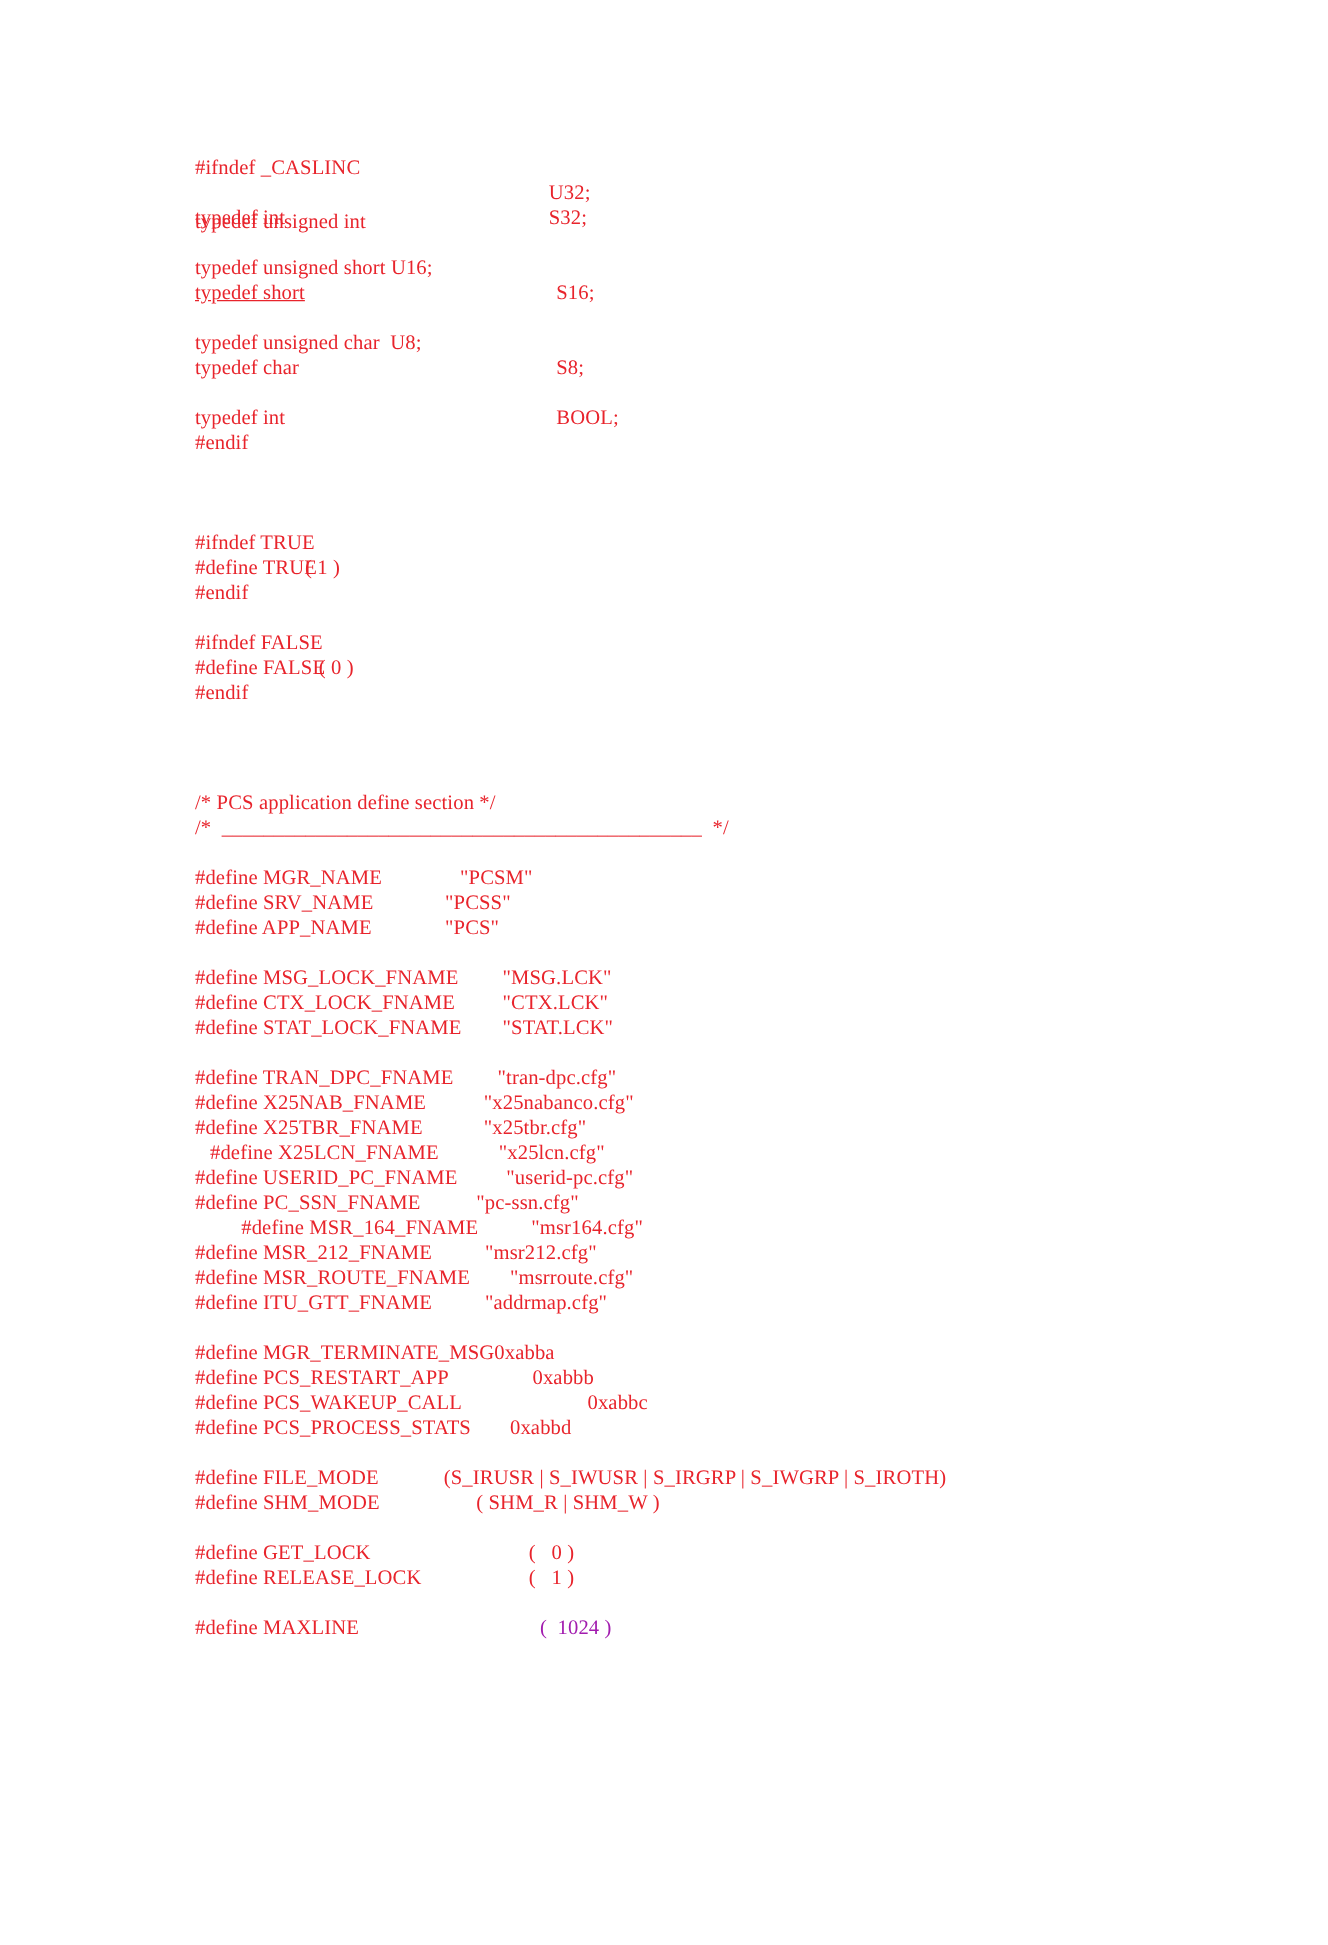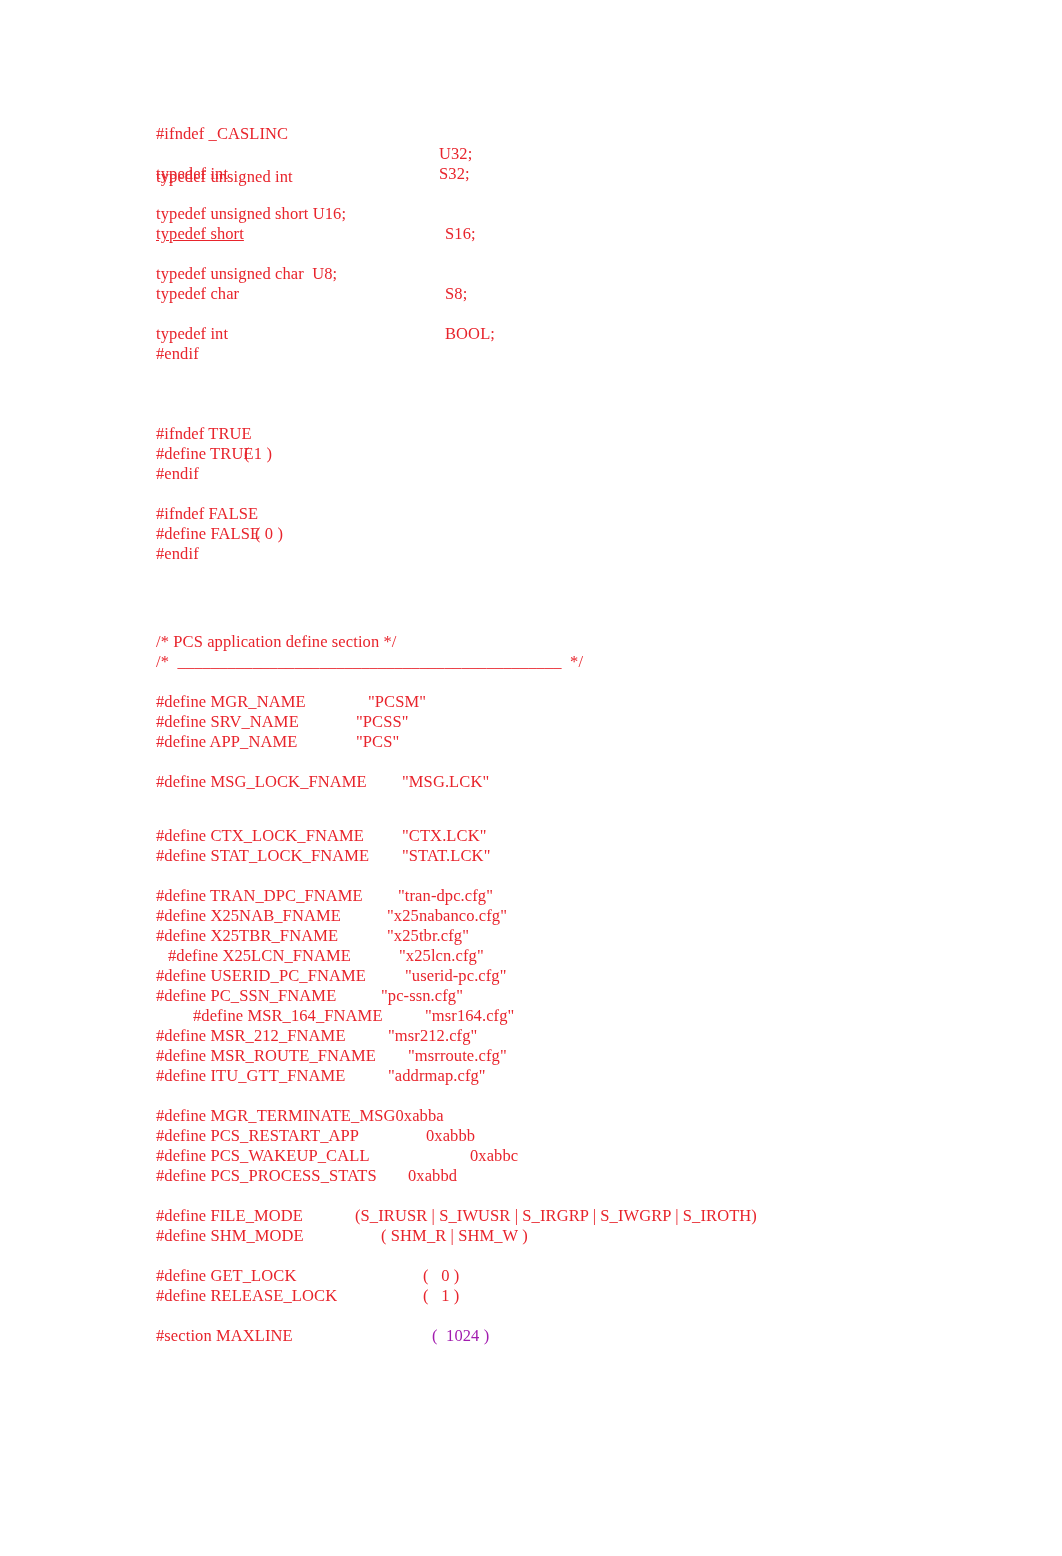--- a/index.html
+++ b/index.html
@@ -79,21 +79,21 @@
       <div class="code-line" style="color: rgb(232, 36, 44);"><span class="seg lead" style="color: rgb(232, 36, 44);">#endif</span></div>
       <div class="code-line blank" style="color: rgb(232, 36, 44);"><span class="seg lead" style="color: rgb(232, 36, 44);"></span></div>
       <div class="code-line" style="color: rgb(232, 36, 44); margin-top: 48px;"><span class="seg lead" style="color: rgb(232, 36, 44);">/* PCS application define section */</span></div>
       <div class="code-line" style="color: rgb(232, 36, 44);"><span class="seg lead" style="color: rgb(232, 36, 44);">/*  ______________________________________________  */</span></div>
       <div class="code-line blank" style="color: rgb(232, 36, 44);"><span class="seg lead" style="color: rgb(232, 36, 44);"></span></div>
       <div class="code-line" style="color: rgb(232, 36, 44);"><span class="seg lead" style="color: rgb(232, 36, 44);">#define MGR_NAME</span><span class="seg" style="left: 212px; color: rgb(232, 36, 44);">"PCSM"</span></div>
       <div class="code-line" style="color: rgb(232, 36, 44);"><span class="seg lead" style="color: rgb(232, 36, 44);">#define SRV_NAME</span><span class="seg" style="left: 200px; color: rgb(232, 36, 44);">"PCSS"</span></div>
       <div class="code-line" style="color: rgb(232, 36, 44);"><span class="seg lead" style="color: rgb(232, 36, 44);">#define APP_NAME</span><span class="seg" style="left: 200px; color: rgb(232, 36, 44);">"PCS"</span></div>
       <div class="code-line blank" style="color: rgb(232, 36, 44);"><span class="seg lead" style="color: rgb(232, 36, 44);"></span></div>
       <div class="code-line" style="color: rgb(232, 36, 44);"><span class="seg lead" style="color: rgb(232, 36, 44);">#define MSG_LOCK_FNAME</span><span class="seg" style="left: 246px; color: rgb(232, 36, 44);">"MSG.LCK"</span></div>
-      <div class="code-line" style="color: rgb(232, 36, 44); margin-top: 34px;"><span class="seg lead" style="color: rgb(232, 36, 44);">#define CTX_LOCK_FNAME</span><span class="seg" style="left: 246px; color: rgb(232, 36, 44);">"CTX.LCK"</span></div>
+      <div class="code-line" style="color: rgb(232, 36, 44);"><span class="seg lead" style="color: rgb(232, 36, 44);">#define CTX_LOCK_FNAME</span><span class="seg" style="left: 246px; color: rgb(232, 36, 44);">"CTX.LCK"</span></div>
       <div class="code-line" style="color: rgb(232, 36, 44);"><span class="seg lead" style="color: rgb(232, 36, 44);">#define STAT_LOCK_FNAME</span><span class="seg" style="left: 246px; color: rgb(232, 36, 44);">"STAT.LCK"</span></div>
       <div class="code-line blank" style="color: rgb(232, 36, 44);"><span class="seg lead" style="color: rgb(232, 36, 44);"></span></div>
       <div class="code-line" style="color: rgb(232, 36, 44);"><span class="seg lead" style="color: rgb(232, 36, 44);">#define TRAN_DPC_FNAME</span><span class="seg" style="left: 242px; color: rgb(232, 36, 44);">"tran-dpc.cfg"</span></div>
       <div class="code-line" style="color: rgb(232, 36, 44);"><span class="seg lead" style="color: rgb(232, 36, 44);">#define X25NAB_FNAME</span><span class="seg" style="left: 231px; color: rgb(232, 36, 44);">"x25nabanco.cfg"</span></div>
       <div class="code-line" style="color: rgb(232, 36, 44);"><span class="seg lead" style="color: rgb(232, 36, 44);">#define X25TBR_FNAME</span><span class="seg" style="left: 231px; color: rgb(232, 36, 44);">"x25tbr.cfg"</span></div>
       <div class="code-line" style="color: rgb(232, 36, 44); margin-left: 12px;"><span class="seg lead" style="color: rgb(232, 36, 44);">#define X25LCN_FNAME</span><span class="seg" style="left: 231px; color: rgb(232, 36, 44);">"x25lcn.cfg"</span></div>
       <div class="code-line" style="color: rgb(232, 36, 44);"><span class="seg lead" style="color: rgb(232, 36, 44);">#define USERID_PC_FNAME</span><span class="seg" style="left: 249px; color: rgb(232, 36, 44);">"userid-pc.cfg"</span></div>
       <div class="code-line" style="color: rgb(232, 36, 44);"><span class="seg lead" style="color: rgb(232, 36, 44);">#define PC_SSN_FNAME</span><span class="seg" style="left: 225px; color: rgb(232, 36, 44);">"pc-ssn.cfg"</span></div>
       <div class="code-line" style="color: rgb(232, 36, 44); margin-left: 37px;"><span class="seg lead" style="color: rgb(232, 36, 44);">#define MSR_164_FNAME</span><span class="seg" style="left: 232px; color: rgb(232, 36, 44);">"msr164.cfg"</span></div>
       <div class="code-line" style="color: rgb(232, 36, 44);"><span class="seg lead" style="color: rgb(232, 36, 44);">#define MSR_212_FNAME</span><span class="seg" style="left: 232px; color: rgb(232, 36, 44);">"msr212.cfg"</span></div>
@@ -104,15 +104,15 @@
       <div class="code-line" style="color: rgb(232, 36, 44);"><span class="seg lead" style="color: rgb(232, 36, 44);">#define PCS_RESTART_APP</span><span class="seg" style="left: 270px; color: rgb(232, 36, 44);">0xabbb</span></div>
       <div class="code-line" style="color: rgb(232, 36, 44);"><span class="seg lead" style="color: rgb(232, 36, 44);">#define PCS_WAKEUP_CALL</span><span class="seg" style="left: 314px; color: rgb(232, 36, 44);">0xabbc</span></div>
       <div class="code-line" style="color: rgb(232, 36, 44);"><span class="seg lead" style="color: rgb(232, 36, 44);">#define PCS_PROCESS_STATS</span><span class="seg" style="left: 252px; color: rgb(232, 36, 44);">0xabbd</span></div>
       <div class="code-line blank" style="color: rgb(232, 36, 44);"><span class="seg lead" style="color: rgb(232, 36, 44);"></span></div>
       <div class="code-line" style="color: rgb(232, 36, 44);"><span class="seg lead" style="color: rgb(232, 36, 44);">#define FILE_MODE</span><span class="seg" style="left: 199px; color: rgb(232, 36, 44);">(S_IRUSR | S_IWUSR | S_IRGRP | S_IWGRP | S_IROTH)</span></div>
       <div class="code-line" style="color: rgb(232, 36, 44);"><span class="seg lead" style="color: rgb(232, 36, 44);">#define SHM_MODE</span><span class="seg" style="left: 225px; color: rgb(232, 36, 44);">( SHM_R | SHM_W )</span></div>
       <div class="code-line blank" style="color: rgb(232, 36, 44);"><span class="seg lead" style="color: rgb(232, 36, 44);"></span></div>
       <div class="code-line" style="color: rgb(232, 36, 44);"><span class="seg lead" style="color: rgb(232, 36, 44);">#define GET_LOCK</span><span class="seg" style="left: 267px; color: rgb(232, 36, 44);">(   0 )</span></div>
       <div class="code-line" style="color: rgb(232, 36, 44);"><span class="seg lead" style="color: rgb(232, 36, 44);">#define RELEASE_LOCK</span><span class="seg" style="left: 267px; color: rgb(232, 36, 44);">(   1 )</span></div>
       <div class="code-line blank" style="color: rgb(232, 36, 44);"><span class="seg lead" style="color: rgb(232, 36, 44);"></span></div>
-      <div class="code-line" style="color: rgb(232, 36, 44);"><span class="seg lead" style="color: rgb(232, 36, 44);">#section MAXLINE</span><span class="seg" style="left: 234px; color: #a21caf; margin-left: 42px;">(  1024 )</span></div>
+      <div class="code-line" style="color: rgb(232, 36, 44);"><span class="seg lead" style="color: rgb(232, 36, 44);">#define MAXLINE</span><span class="seg" style="left: 234px; color: #a21caf; margin-left: 42px;">(  1024 )</span></div>
     </div>
 </div>
 
 </body></html>

